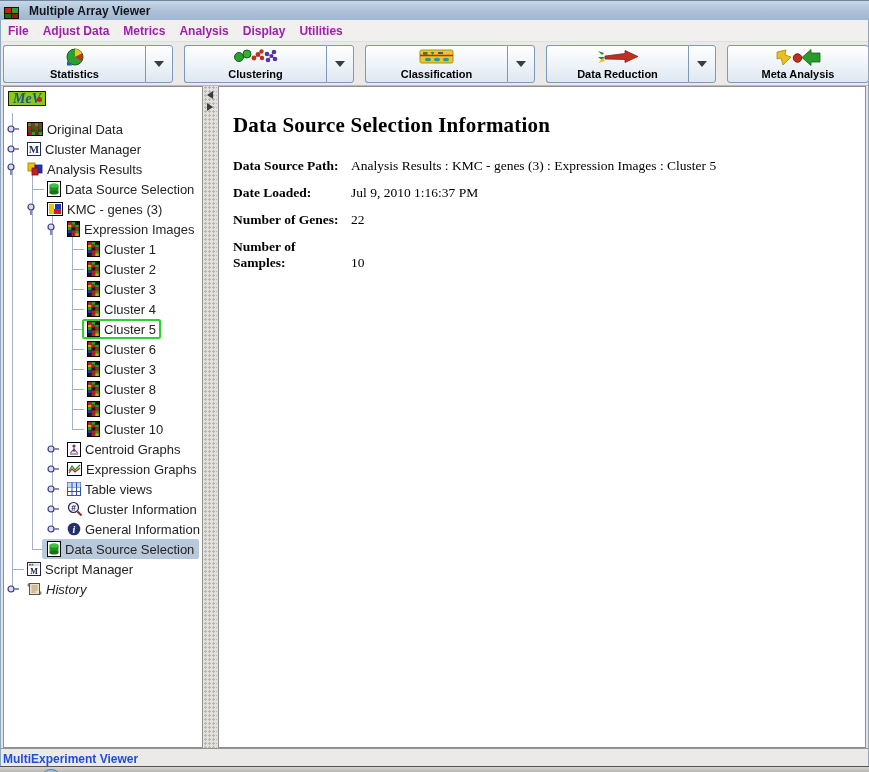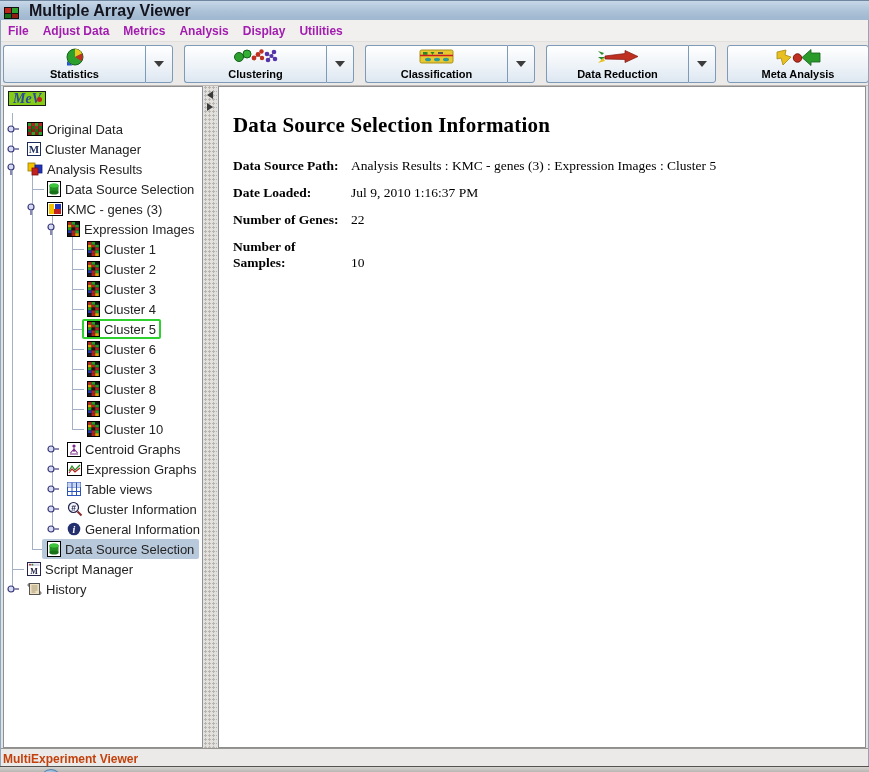--- a/index.html
+++ b/index.html
@@ -6,21 +6,21 @@
   html,body { width:869px; height:772px; overflow:hidden; }
   body { font-family:"Liberation Sans", sans-serif; background:#e8e8e8; position:relative; }
 
   
   #titlebar {
     position:absolute; left:0; top:0; width:869px; height:20px;
     background:linear-gradient(#c7d7e8, #a9c0d6 60%, #9fb7cf);
     border-top:1px solid #6f87a0; display:flex; align-items:center;
   }
   #titlebar .app-icon { width:15px; height:12px; margin-left:4px; display:inline-block; }
-  #titlebar .title-text { margin-left:10px; font-size:16px; font-weight:600; color:#14141e; }
+  #titlebar .title-text { margin-left:10px; font-size:12px; font-weight:600; color:#14141e; }
 
   #menubar {
     position:absolute; left:0; top:20px; width:869px; height:22px;
     background:#f1f0ee; display:flex; align-items:center; border-bottom:1px solid #e2e0dd;
   }
   .menu-item { font-size:12px; font-weight:bold; color:#a21caf; padding:0 7px; height:22px; line-height:22px; cursor:default; }
   .menu-item:first-child { padding-left:8px; }
 
   #toolbar {
     position:absolute; left:0; top:42px; width:869px; height:44px;
@@ -94,21 +94,21 @@
   #info-fields { margin:20px 0 0 14px; font-family:"Liberation Serif", serif; }
   .info-row { margin-bottom:11px; font-size:13.5px; color:#000; }
   .info-row .field-label { display:inline-block; width:118px; font-weight:bold; }
   .info-row .field-value { }
 
   
   #statusbar {
     position:absolute; left:0; top:748px; width:869px; height:18px;
     background:#eceae8; border-top:1px solid #979590;
   }
-  #statusbar .status-text { font-size:12px; font-weight:bold; color:#c2410c; margin-left:3px; line-height:16px; display:inline-block; }
+  #statusbar .status-text { font-size:12px; font-weight:bold; color:#1d4ed8; margin-left:3px; line-height:16px; display:inline-block; }
   #bottomstrip {
     position:absolute; left:0; top:766px; width:869px; height:6px;
     background:linear-gradient(#d6d4d1,#b9b7b4); border-top:1px solid #55534f; overflow:hidden;
   }
   #bottomstrip .orb {
     position:absolute; left:40px; top:2px; width:22px; height:22px; border-radius:50%;
     background:radial-gradient(circle at 8px 6px,#cfe2f2,#6f9ecb 60%,#3f6f9e);
     border:1px solid #5580a8;
   }
   
@@ -723,21 +723,21 @@
               </svg>
             </span>
             <span class="row-label">Script Manager</span>
           </span>
         </div>
         <div class="tree-row">
           <span class="row-handle" style="left: 2px;"><svg width="14" height="14" viewBox="0 0 14 14">
               <circle cx="5" cy="7" r="3" fill="#d8dcf2" stroke="#3a3a7c" stroke-width="1.2"></circle>
               <line x1="8.5" y1="7" x2="13" y2="7" stroke="#3a3a7c" stroke-width="1.2"></line>
             </svg></span>
-          <span class="row-content" style="left: 18px;">
+          <span class="row-content" style="left: 18px; font-style: italic;">
             <span class="row-icon">
               <svg width="15" height="14" viewBox="0 0 15 14">
                 <rect x="2.5" y="1.5" width="10" height="11" fill="#eee0c0" stroke="#555"></rect>
                 <path d="M2.5 1.5 Q1 1.5 1 3 Q1 4.5 2.5 4.5 M12.5 9.5 Q14 9.5 14 11 Q14 12.5 12.5 12.5" fill="none" stroke="#555"></path>
                 <path d="M4.5 4 H10.5 M4.5 6 H10.5 M4.5 8 H10.5 M4.5 10 H8.5" stroke="#9a8a6a" stroke-width="0.8"></path>
               </svg>
             </span>
             <span class="row-label">History</span>
           </span>
         </div>

